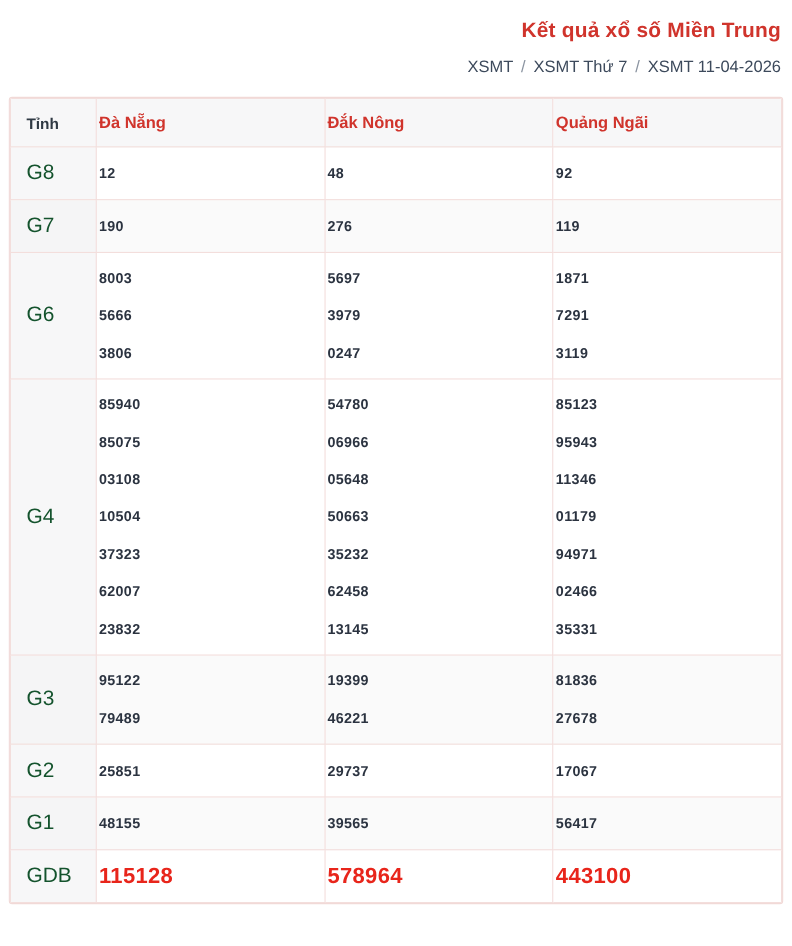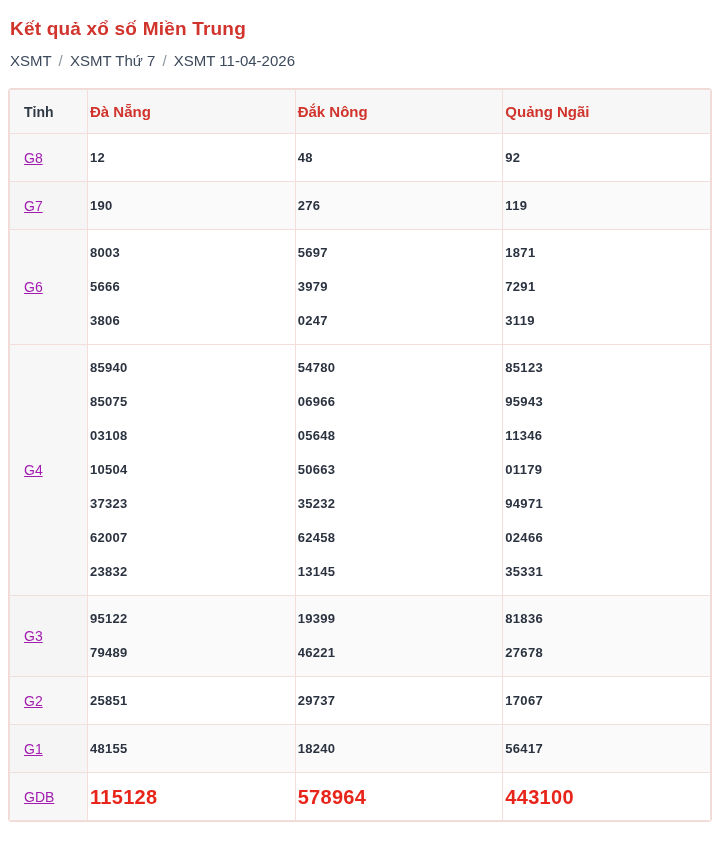--- a/index.html
+++ b/index.html
@@ -11,21 +11,21 @@
   }
   #page {
     width: 720px;
     height: 860px;
     position: relative;
     background: #ffffff;
     overflow: hidden;
   }
   .header {
     padding: 16px 10px 6px 10px;
-    text-align: left;
+    text-align: right;
   }
   .title {
     font-size: 19px;
     font-weight: bold;
     color: #d0342c;
     letter-spacing: 0.2px;
     line-height: 26px;
   }
   .subtitle {
     margin-top: 9px;
@@ -63,26 +63,25 @@
   }
   table.results thead th.label-head {
     color: #2f3943;
     font-size: 14px;
     font-weight: bold;
     text-align: left;
     padding-left: 14px;
   }
   td.row-label {
     background: #f7f7f8;
-    color: #a21caf;
-    font-size: 14px;
+    color: #14532d;
+    font-size: 19px;
     font-weight: normal;
     text-align: left;
     padding-left: 14px;
-    text-decoration: underline;
   }
   td.nums {
     font-size: 13px;
     font-weight: bold;
     color: #2b3340;
     line-height: 34px;
     padding: 6px 2px;
     letter-spacing: 0.3px;
   }
   tr.r-shade td.nums { background: #fafafa; }
@@ -226,21 +225,21 @@
             <td class="nums">
               <span class="num">17067</span>
             </td>
           </tr>
           <tr class="r-shade h40">
             <td class="row-label">G1</td>
             <td class="nums">
               <span class="num">48155</span>
             </td>
             <td class="nums">
-              <span class="num">18240</span>
+              <span class="num">39565</span>
             </td>
             <td class="nums">
               <span class="num">56417</span>
             </td>
           </tr>
           <tr class=" gdb h40">
             <td class="row-label">GDB</td>
             <td class="nums">
               <span class="num">115128</span>
             </td>

